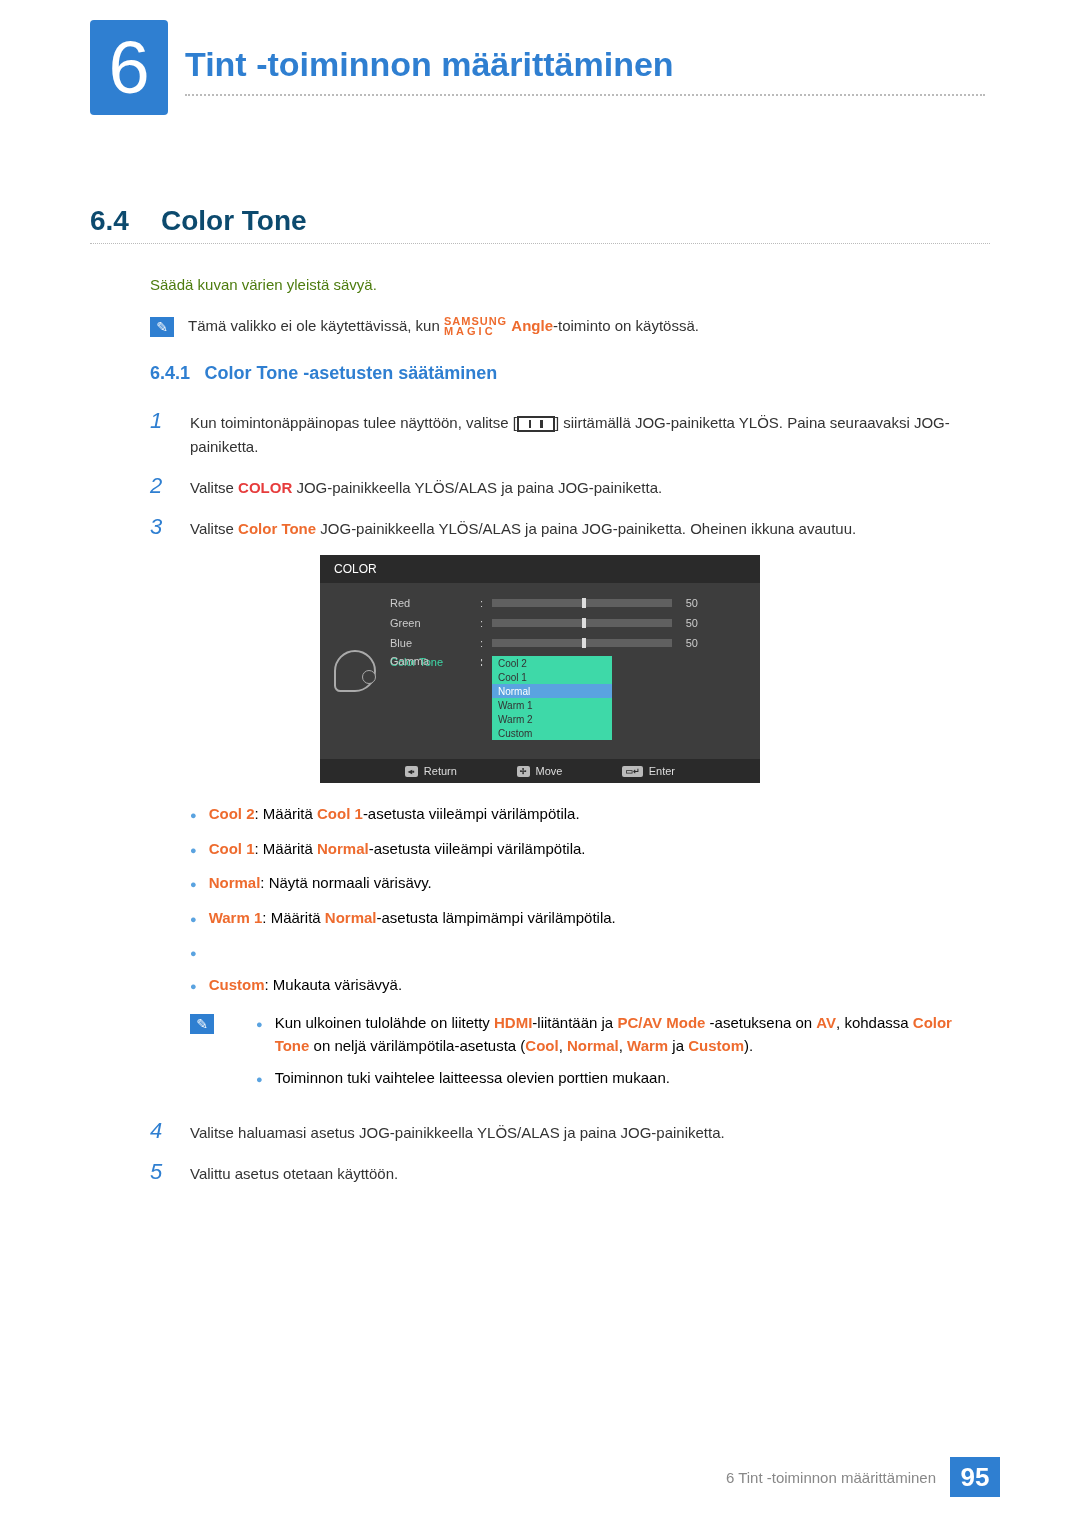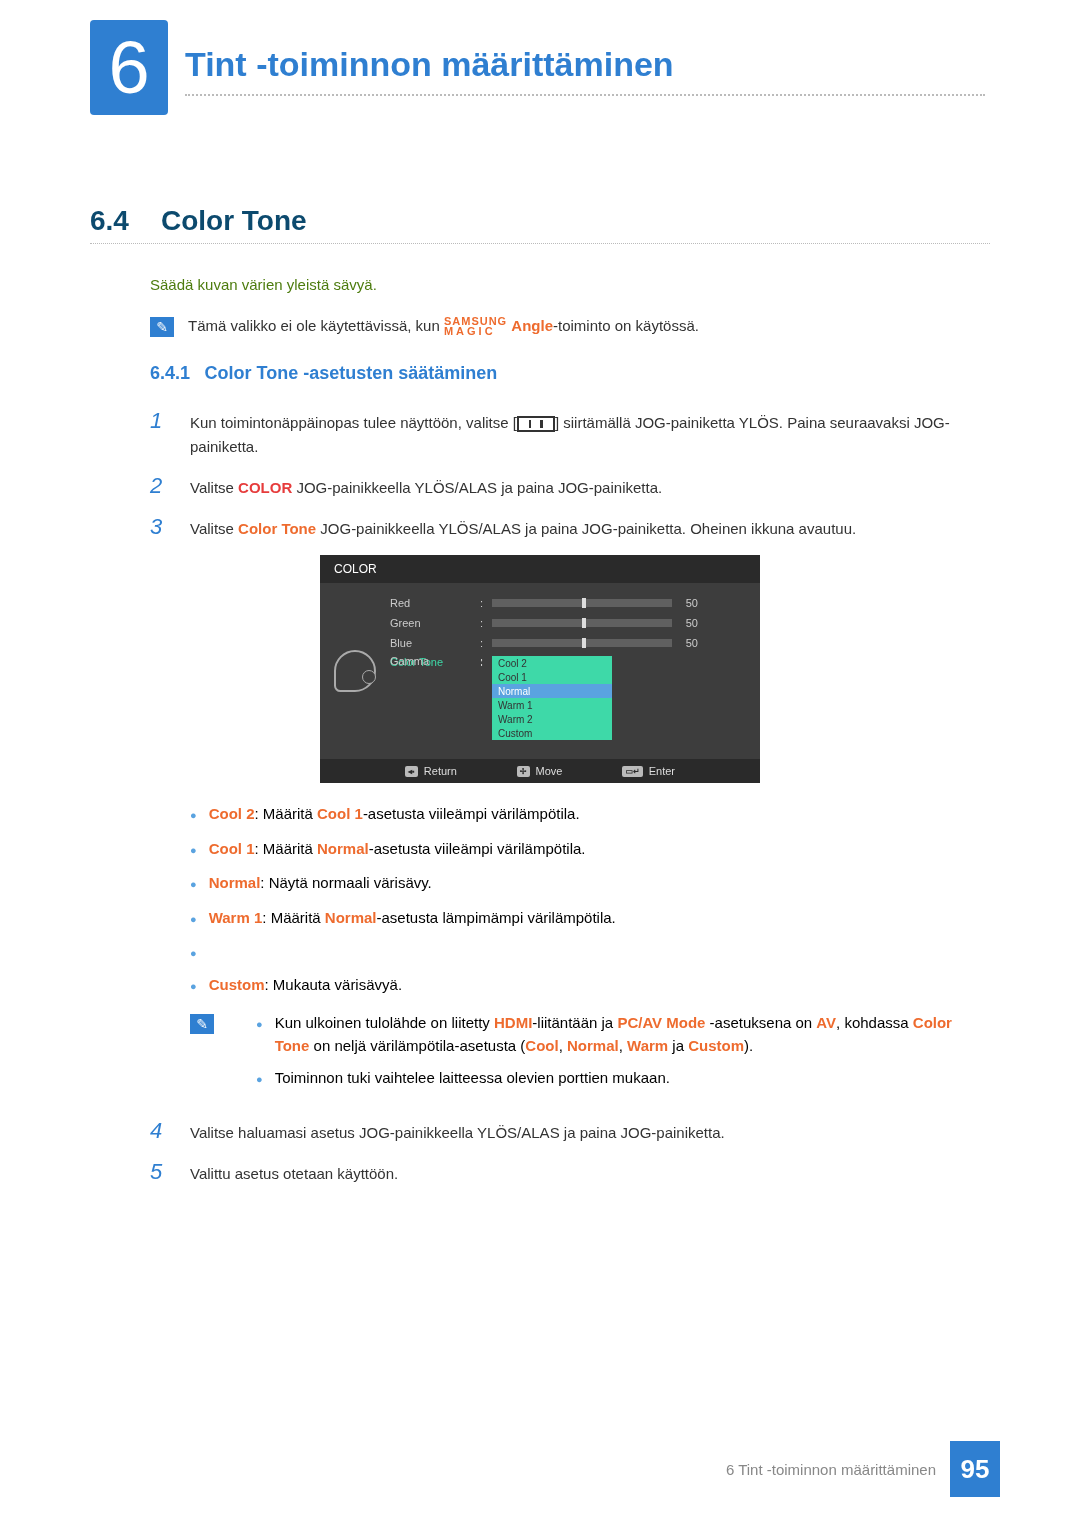--- a/index.html
+++ b/index.html
@@ -67,21 +67,21 @@
   .bullet { display: flex; gap: 12px; margin-bottom: 12px; font-size: 15px; line-height: 1.5; }
   .bullet-dot { color: #5aa3e0; font-size: 11px; margin-top: 4px; }
 
   .sub-note { display: flex; gap: 14px; margin-left: 100px; margin-bottom: 18px; }
   .sub-note-list { flex: 1; }
   .sub-bullet { display: flex; gap: 12px; margin-bottom: 10px; font-size: 15px; line-height: 1.5; padding-left: 28px; }
 
   
   .footer { position: absolute; bottom: 30px; right: 80px; display: flex; align-items: center; gap: 14px; }
   .footer-text { color: #888; font-size: 15px; }
-  .footer-page { background: #2f7fd1; color: #fff; font-size: 26px; font-weight: bold; width: 50px; height: 56px; display: flex; align-items: center; justify-content: center; }
+  .footer-page { background: #2f7fd1; color: #fff; font-size: 26px; font-weight: bold; width: 50px; height: 40px; display: flex; align-items: center; justify-content: center; }
 </style>
 </head>
 <body>
 
 <div class="page">
   <div class="chapter-tab">6</div>
   <div class="chapter-title-wrap">
     <div class="chapter-title">Tint -toiminnon määrittäminen</div>
   </div>
 

